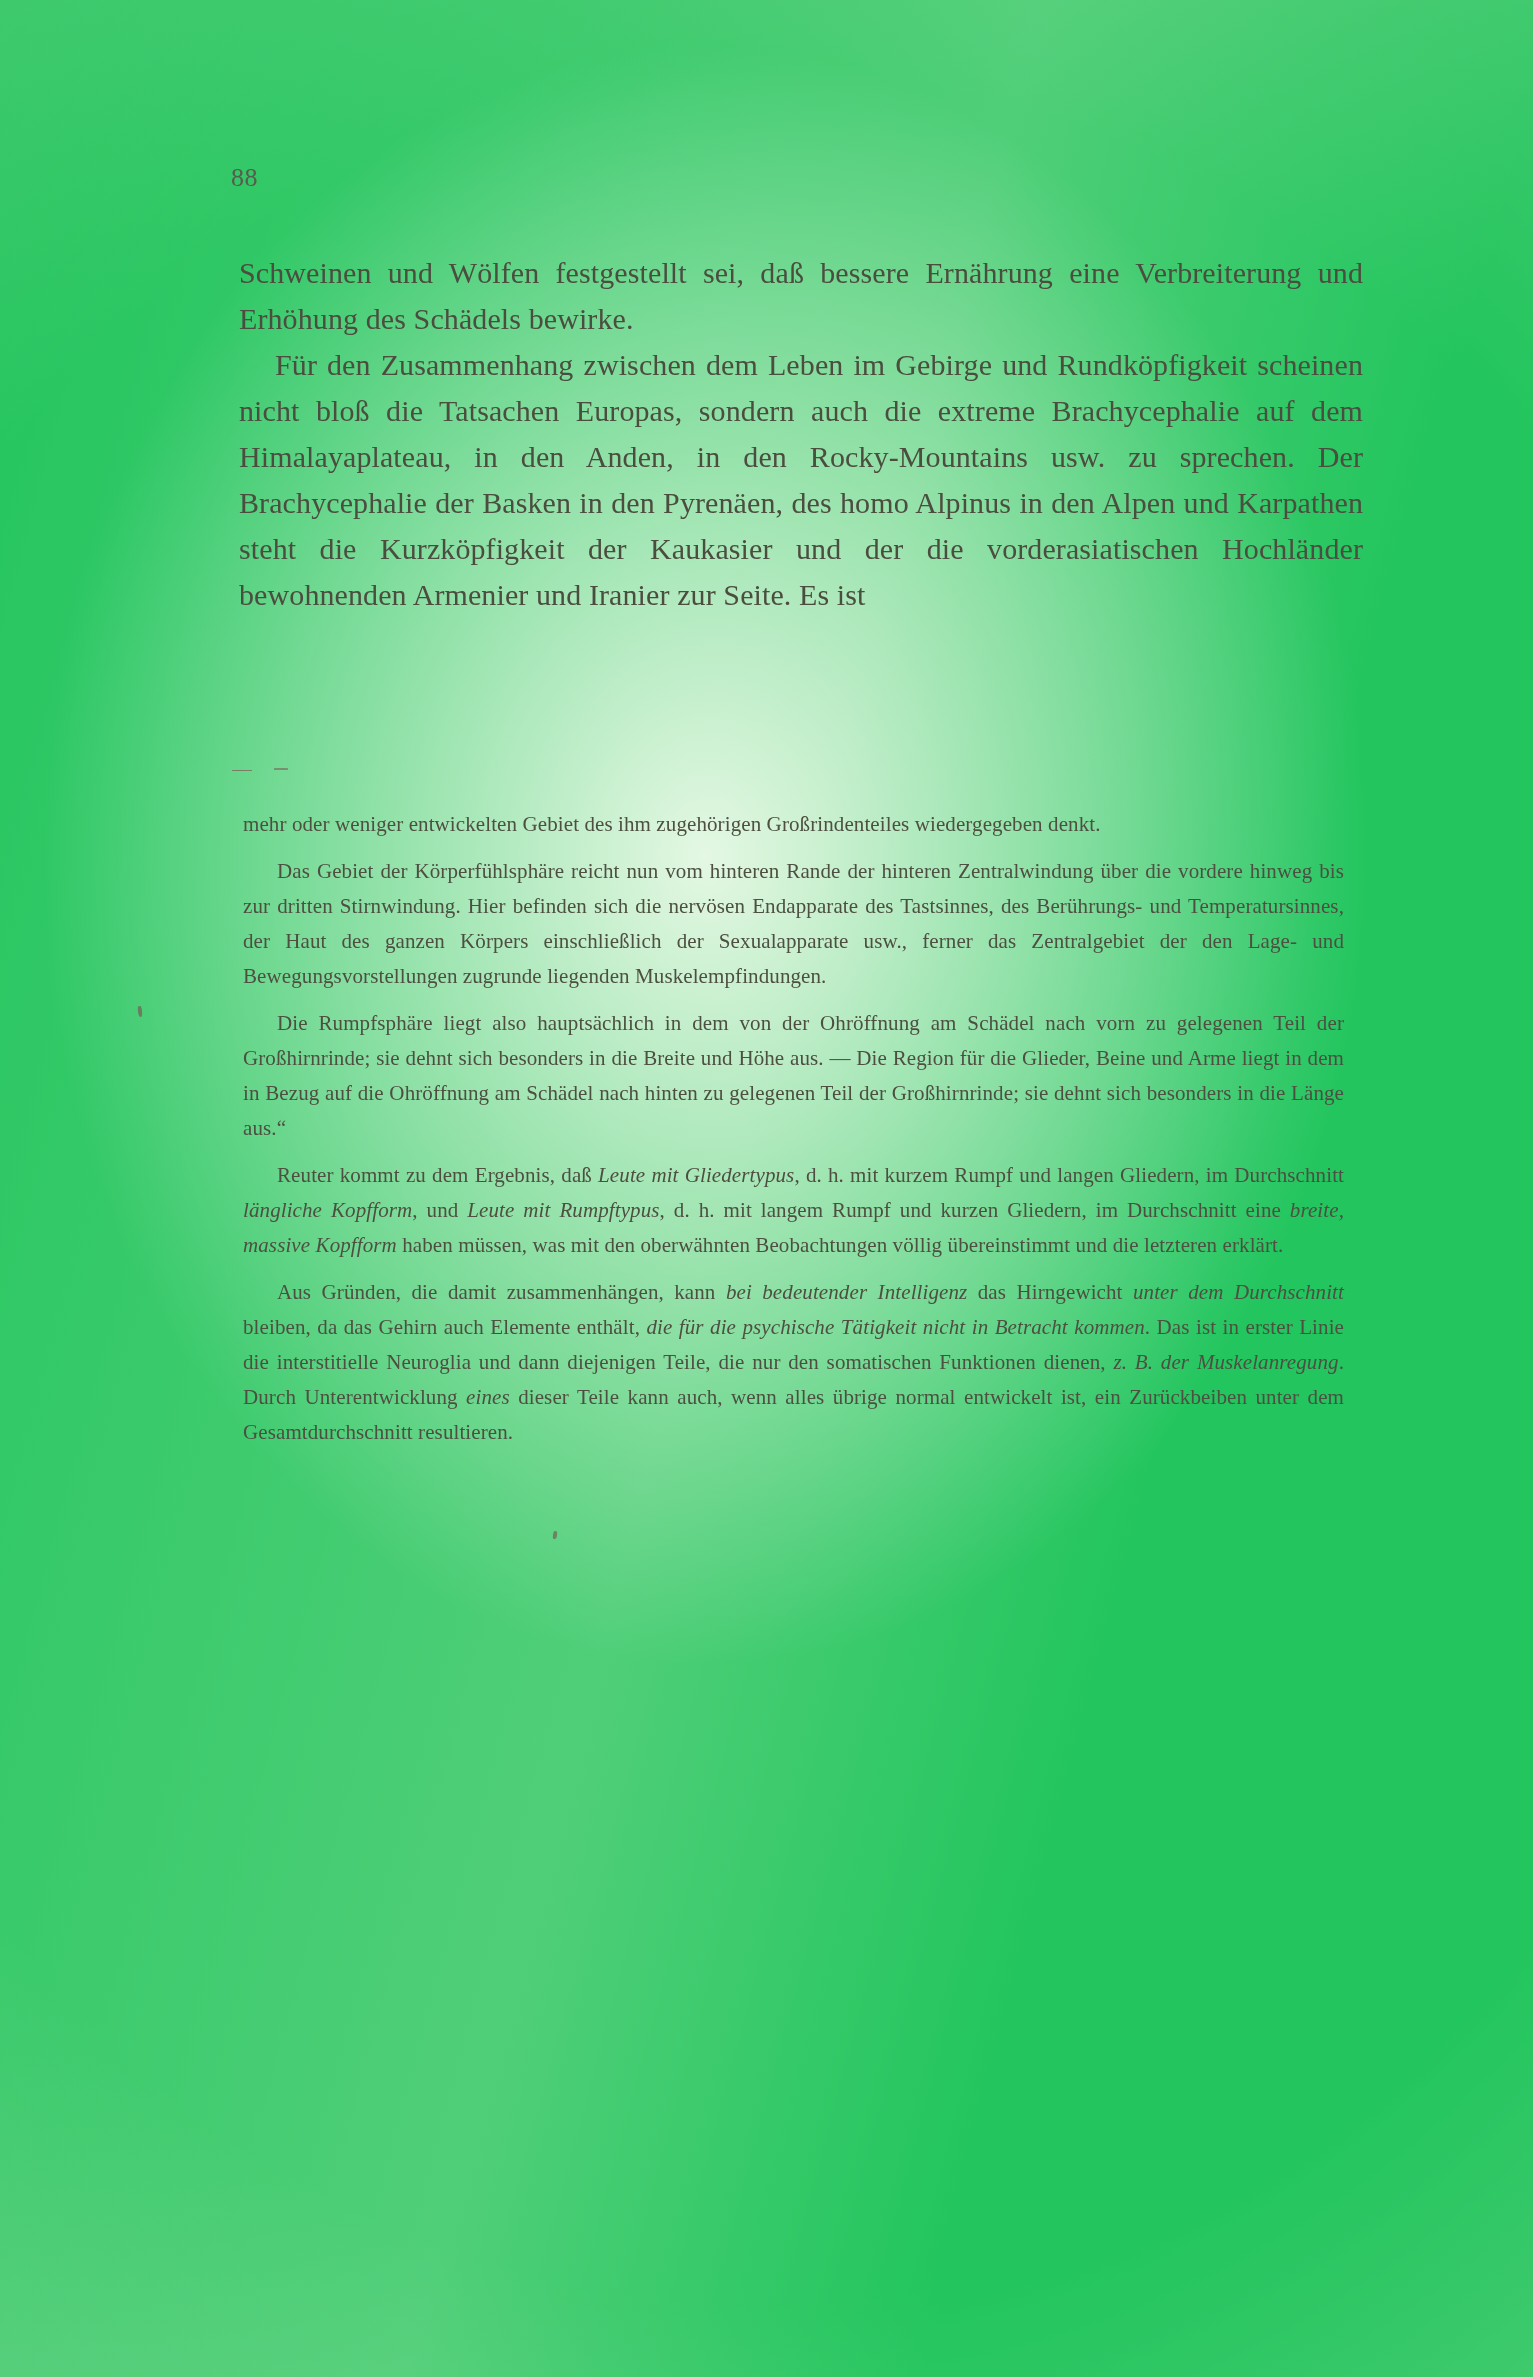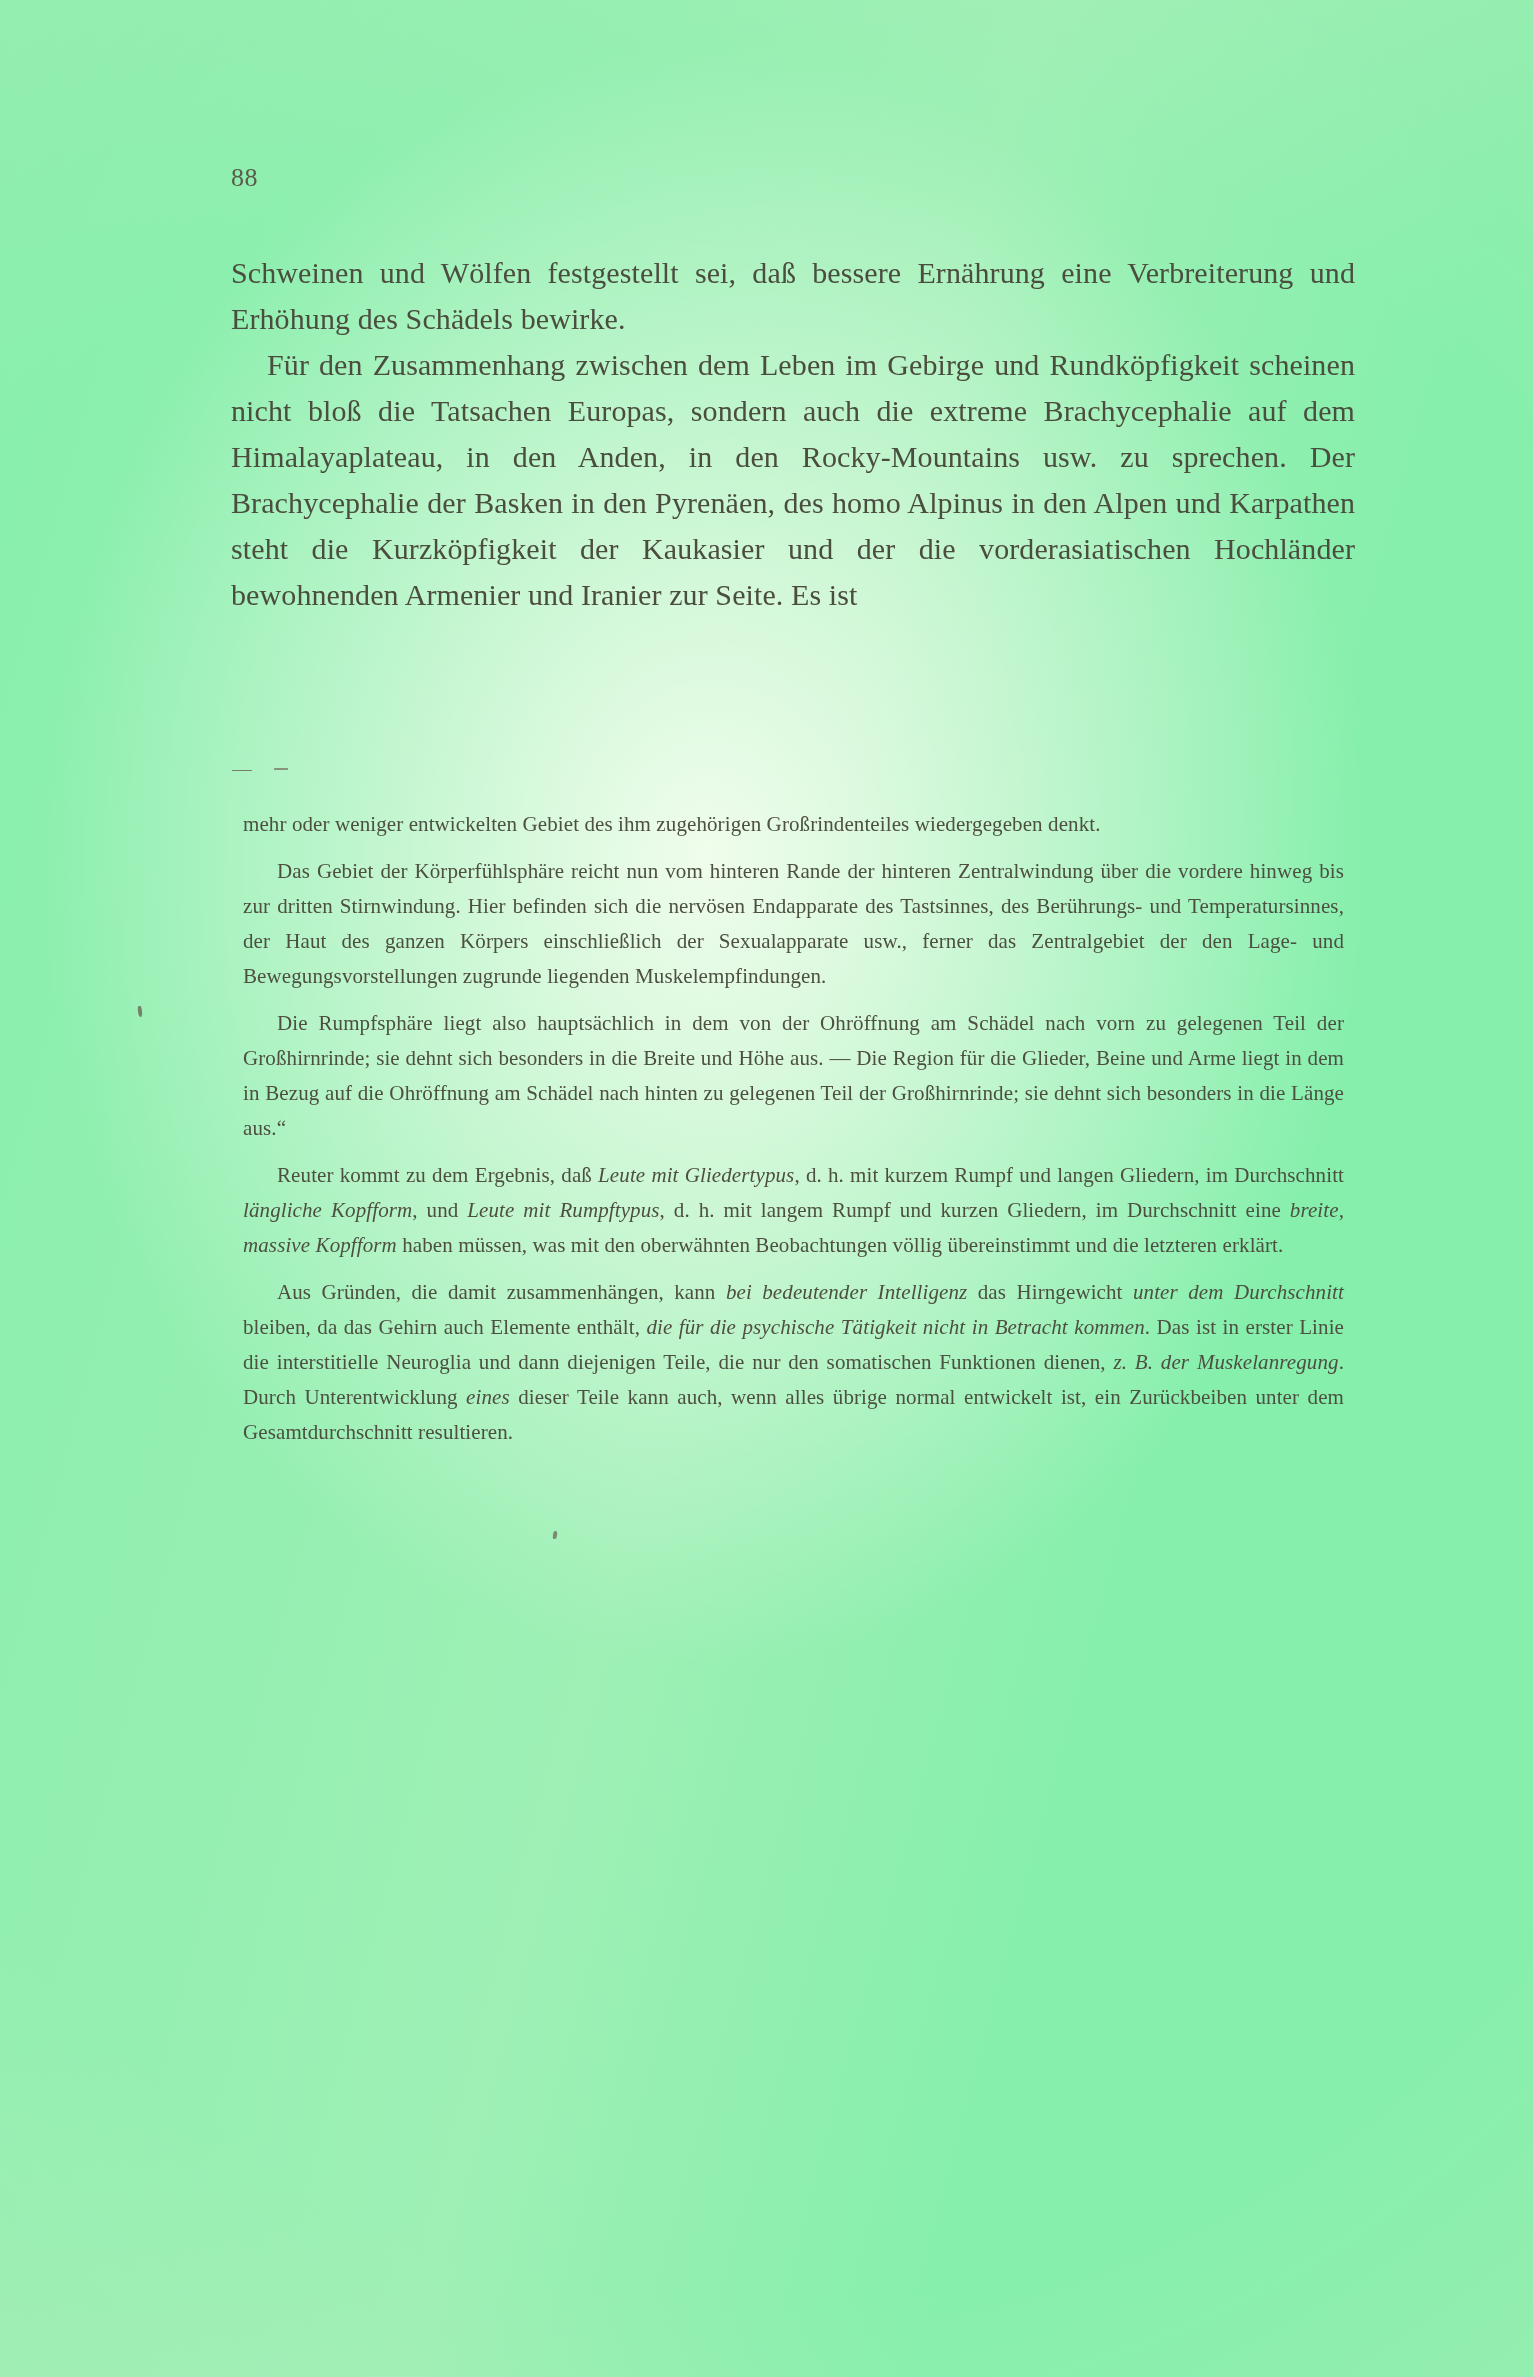--- a/index.html
+++ b/index.html
@@ -6,21 +6,21 @@
   html, body {
     margin: 0;
     padding: 0;
     background: #ffffff;
   }
 
   .page {
     position: relative;
     width: 1534px;
     height: 2377px;
-    background: #86efac;
+    background: #22c55e;
     box-sizing: border-box;
     overflow: hidden;
     font-family: "Liberation Serif", "DejaVu Serif", serif;
     color: #4a4c3e;
   }
 
   
   .paper-tint {
     position: absolute;
     inset: 0;
@@ -36,21 +36,21 @@
     left: 231px;
     top: 163px;
     font-size: 26px;
     letter-spacing: 0.6px;
     color: #5a5b4c;
   }
 
   
   .block-large {
     position: absolute;
-    left: 231px;
+    left: 239px;
     top: 250px;
     width: 1124px;
     font-size: 30px;
     line-height: 46px;
     text-align: justify;
     text-justify: inter-word;
     color: #4b4d3f;
     letter-spacing: 0.1px;
   }
   .block-large p { margin: 0; }

